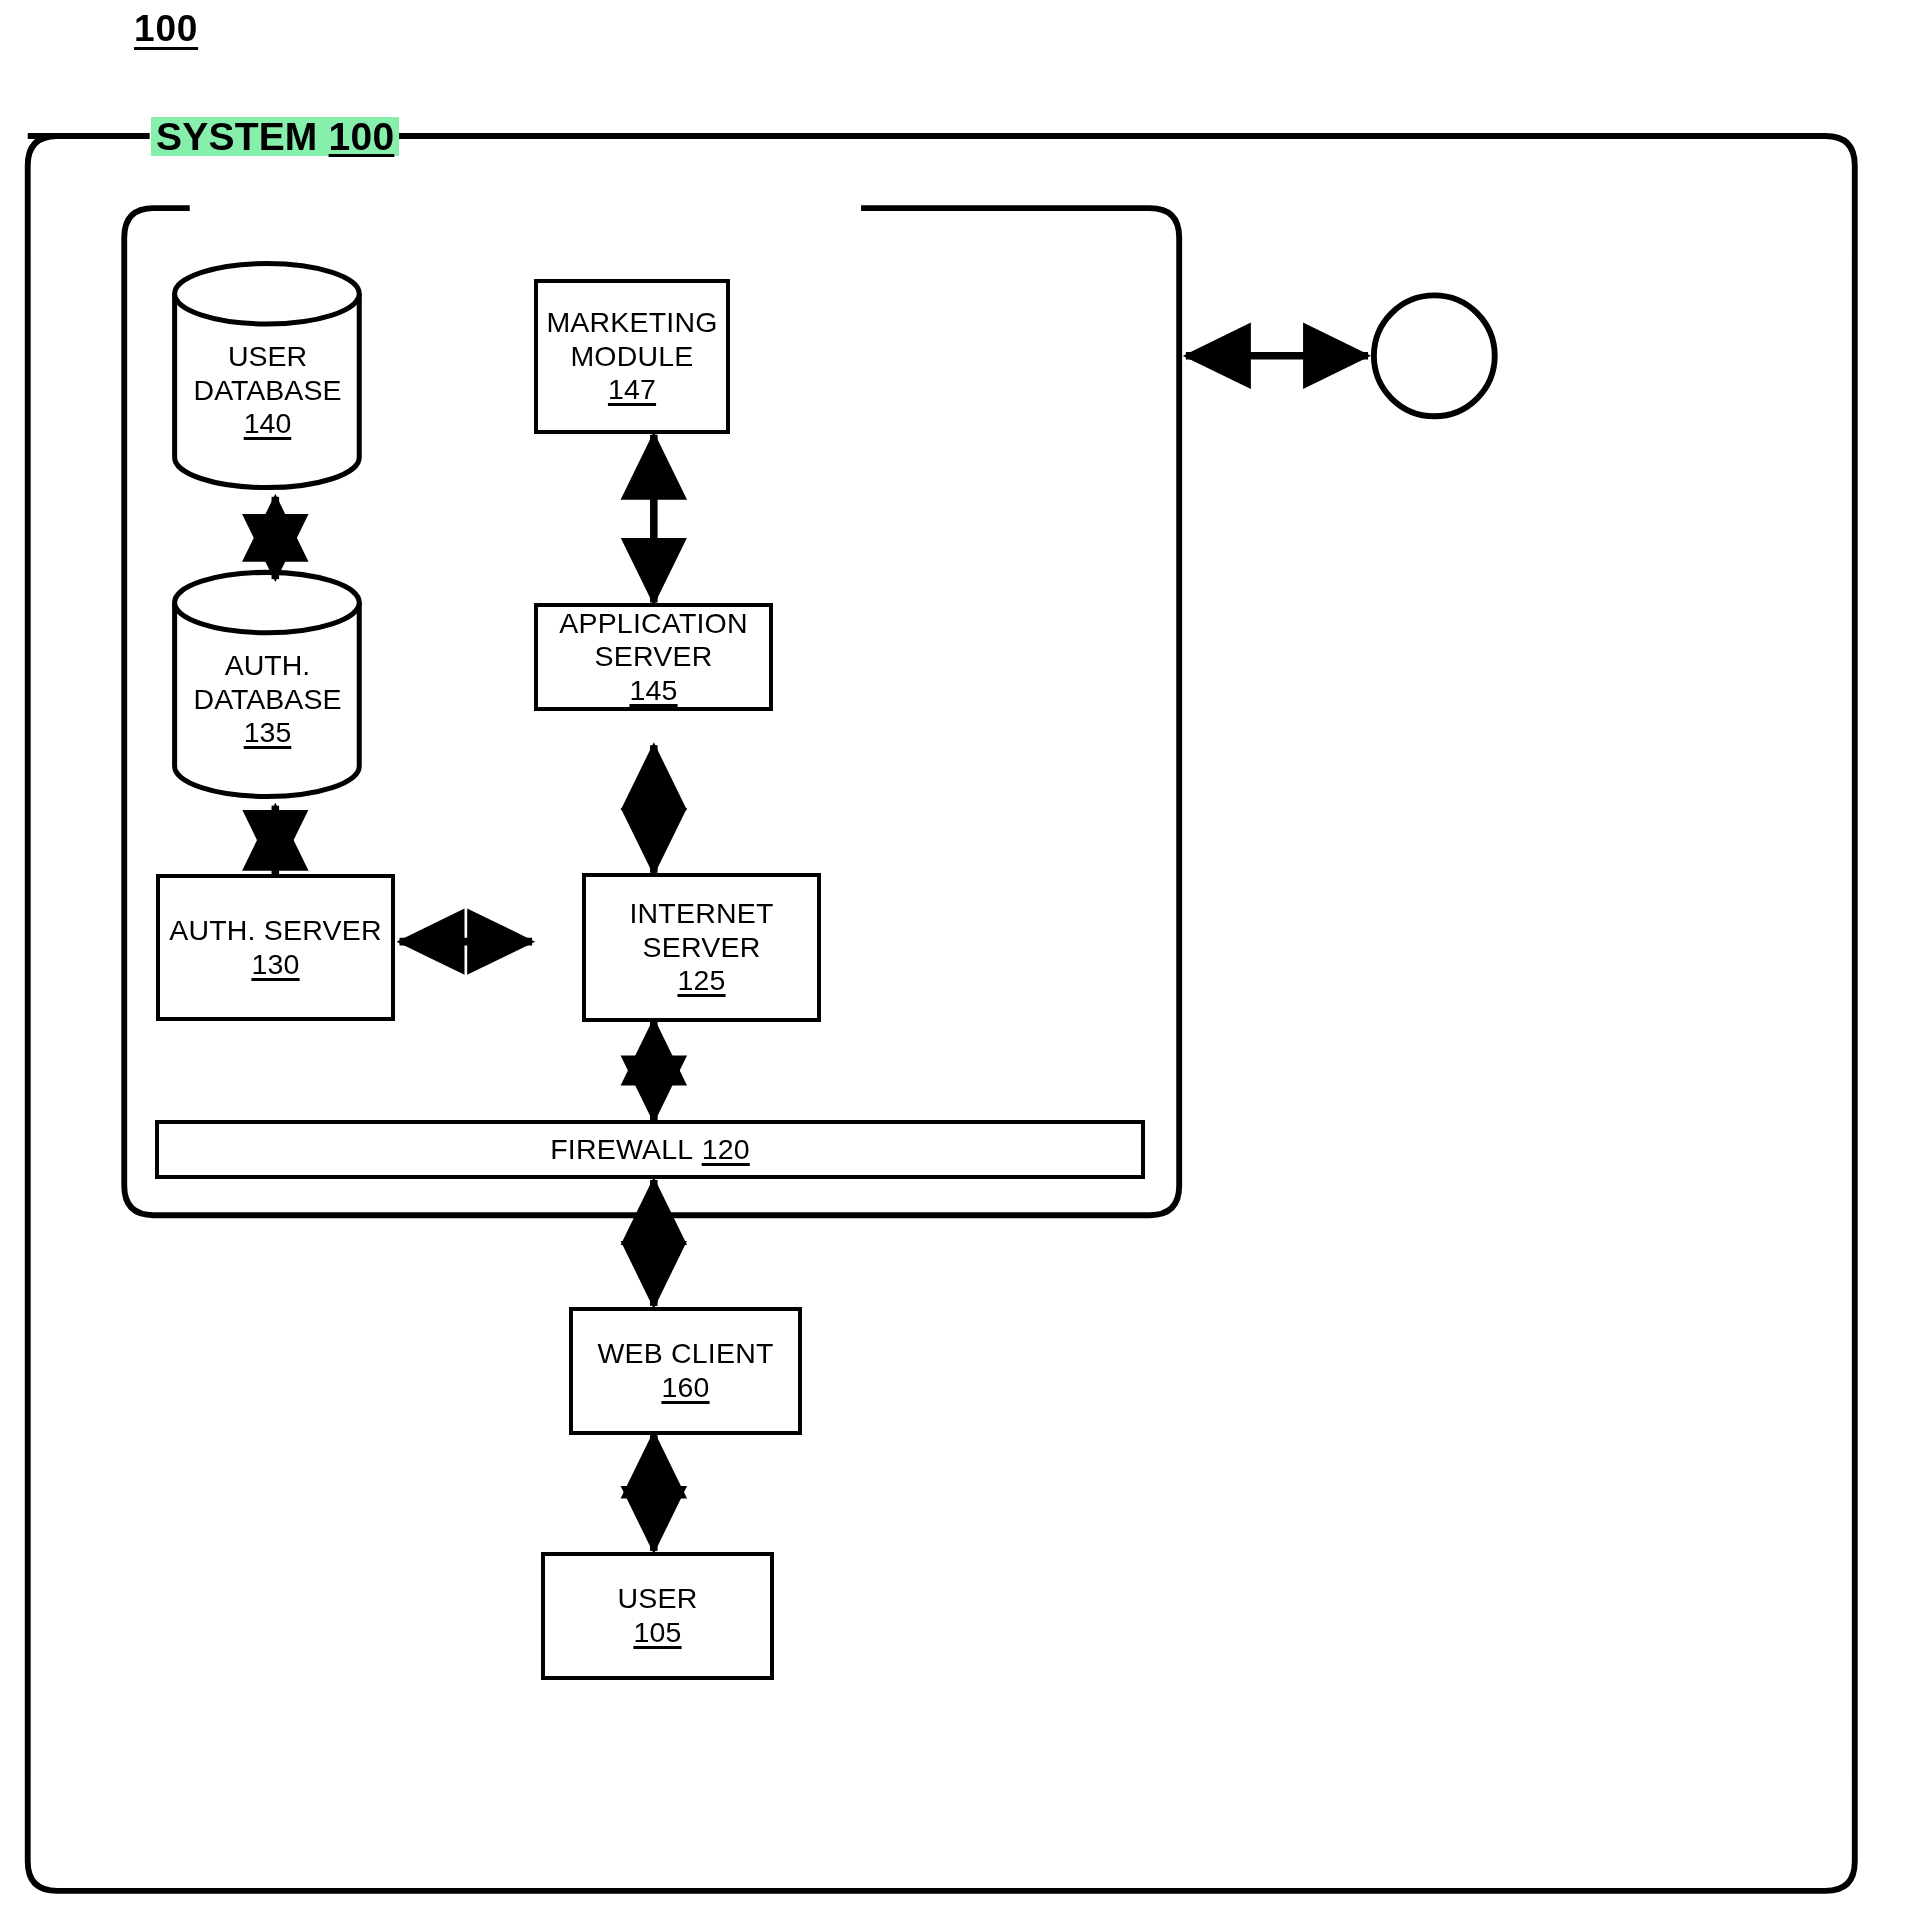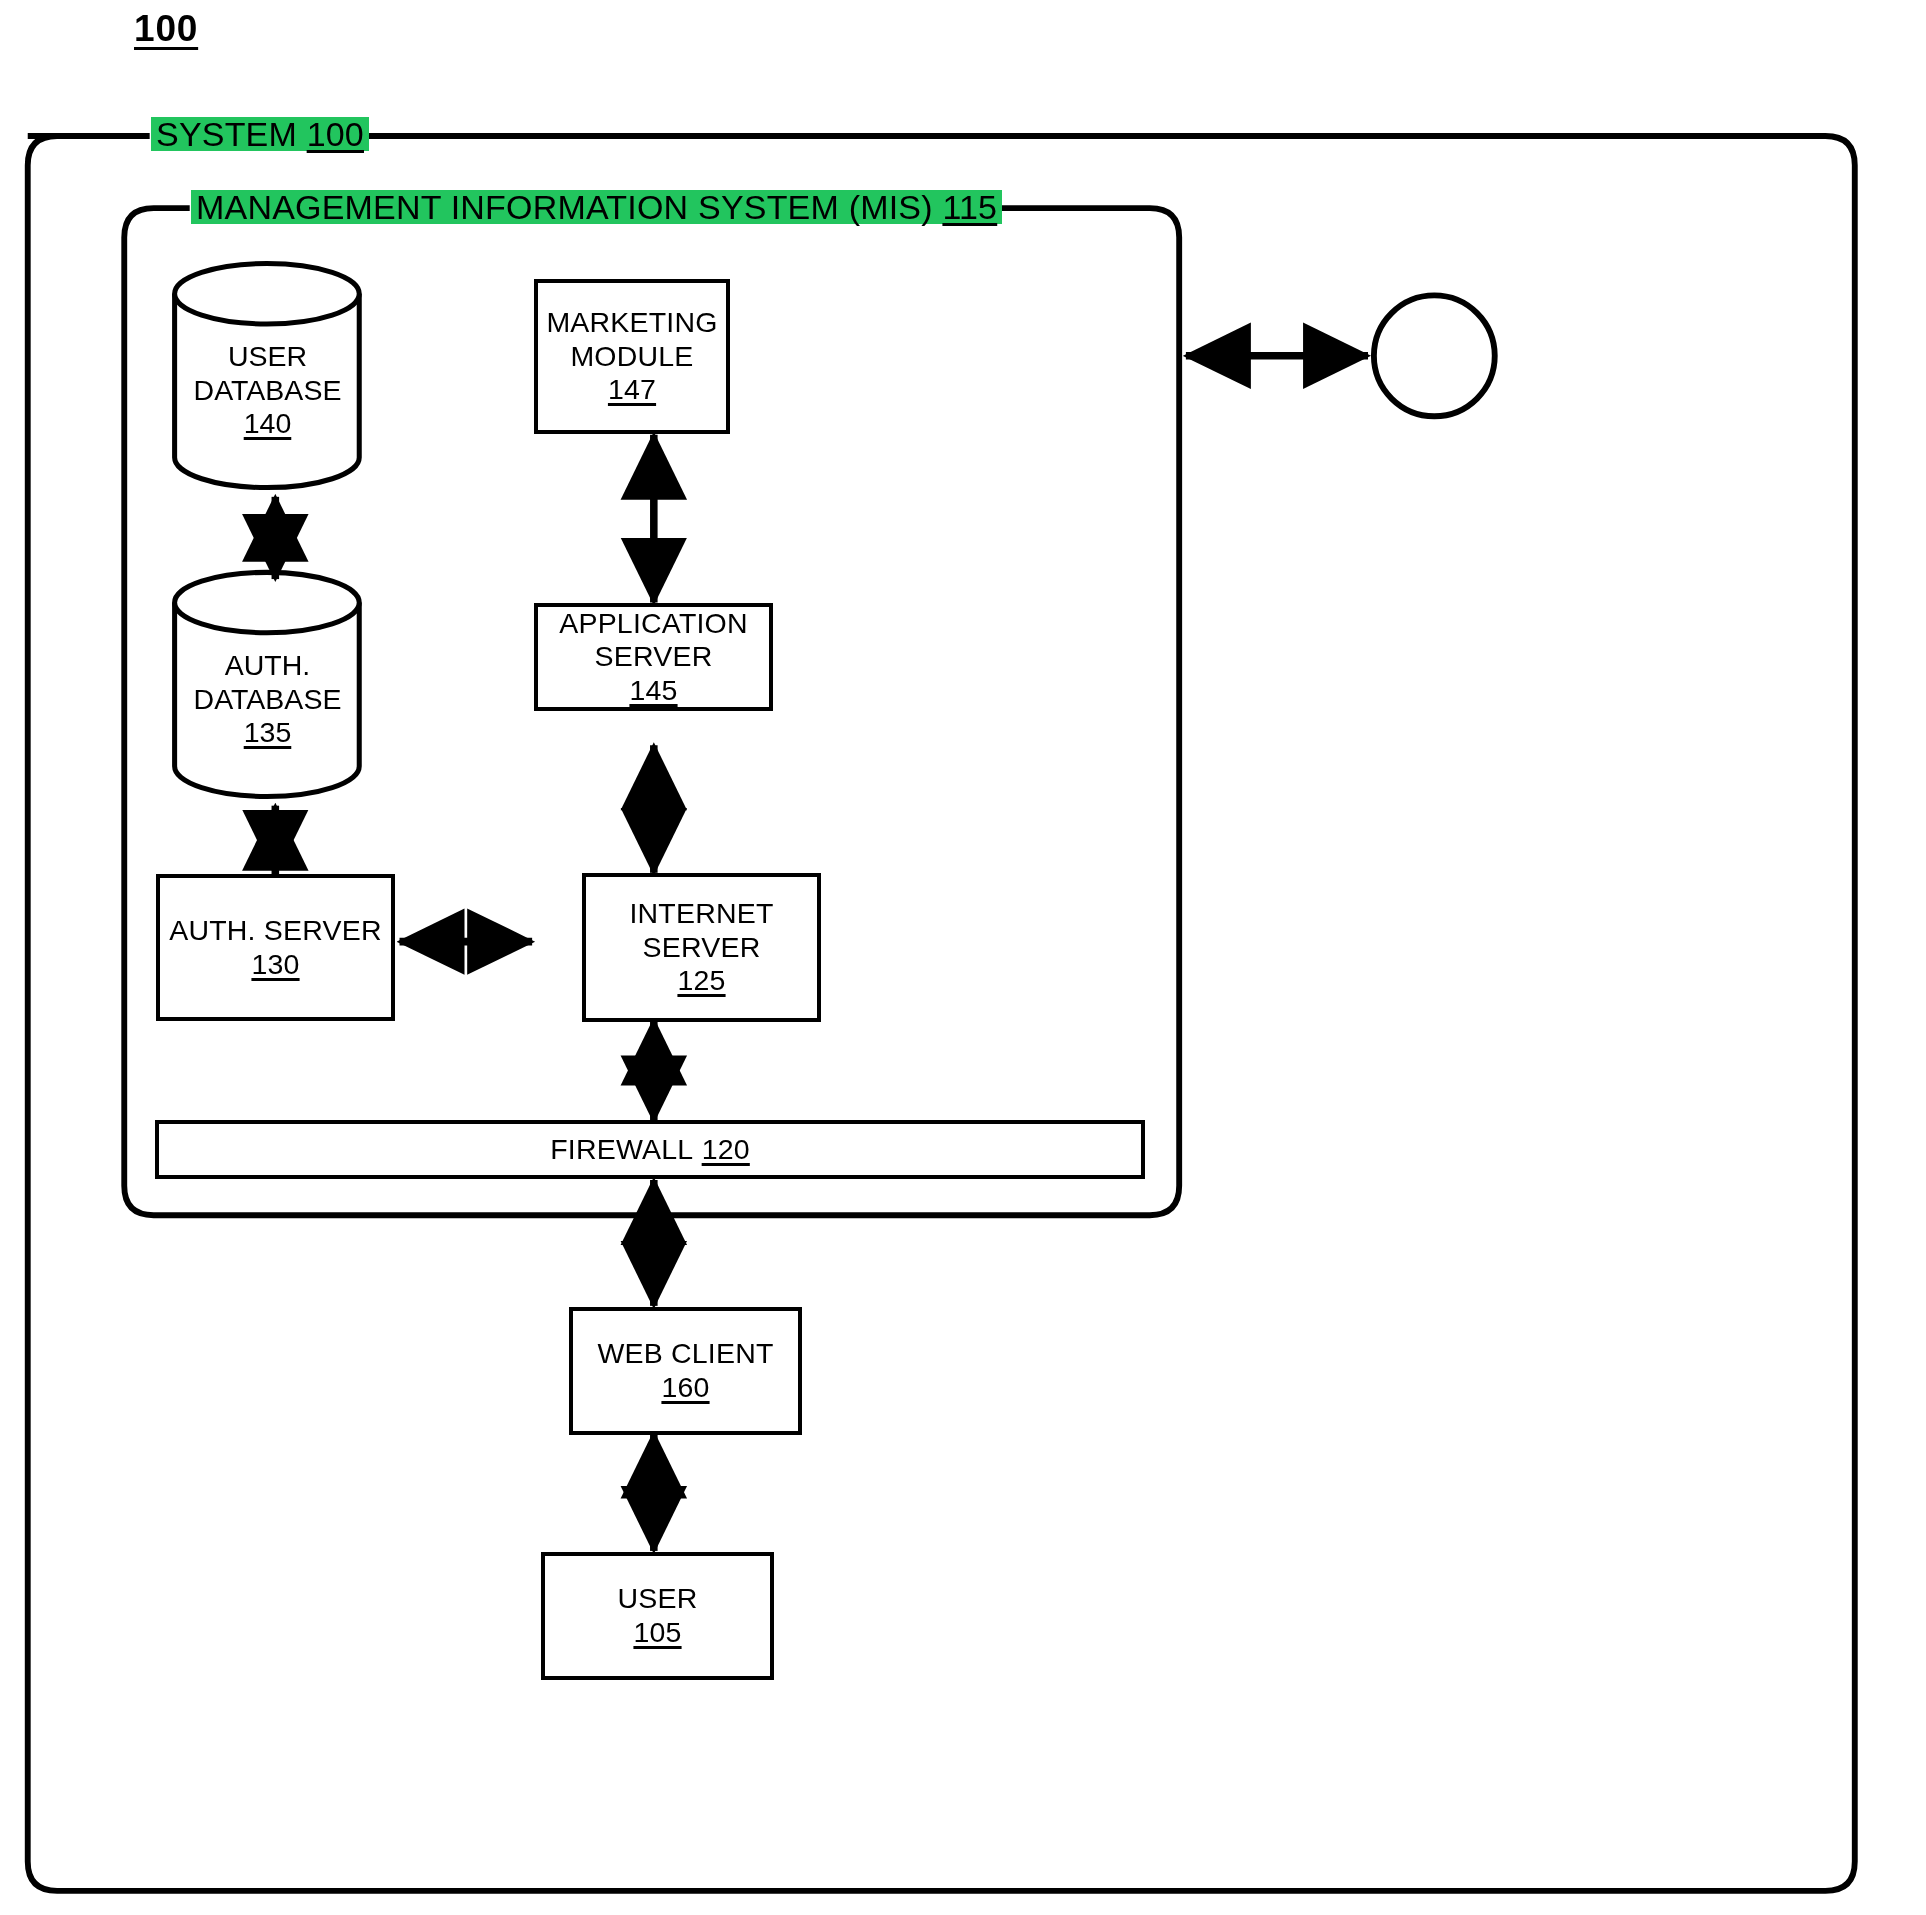--- a/index.html
+++ b/index.html
@@ -31,25 +31,25 @@
     top: 8.4px;
     font-size: 37px;
     font-weight: bold;
     letter-spacing: 0.8px;
     text-decoration: underline;
     text-underline-offset: 5.9px;
     text-decoration-thickness: 3.4px;
   }
   .boundary-label {
     position: absolute;
-    font-size: 34px;
-    font-weight: normal;
+    font-size: 39px;
+    font-weight: bold;
     letter-spacing: 0.2px;
     white-space: nowrap;
-    background: #22c55e;
+    background: #86efac;
     padding: 0 5px;
     line-height: 1;
   }
   #system-boundary-label { left: 151px; top: 117px; }
   #mis-boundary-label    { left: 191px; top: 190px; }
   .ul { text-decoration: underline; text-underline-offset: 4.2px; text-decoration-thickness: 2.5px; }
 
   .node {
     position: absolute;
     box-sizing: border-box;
@@ -156,21 +156,20 @@
       <line x1="476" y1="1122" x2="634" y2="1122"></line>
       <line x1="779" y1="1216" x2="779" y2="1335"></line>
       <line x1="779" y1="1406" x2="779" y2="1556"></line>
       <line x1="779" y1="1708" x2="779" y2="1848"></line>
       <line x1="1413" y1="424" x2="1630" y2="424"></line>
     </g>
   </svg>
 
   <div class="boundary-label" id="system-boundary-label"><span>SYSTEM </span><span class="ul">100</span></div>
 
-  <div class="boundary-label" id="mis-boundary-label"><span>MANAGEMENT INFORMATION SYSTEM (MIS) </span><span class="ul">115</span></div>
 
   <div class="cyl" style="left:175px; top:263px; width:185px; height:225px;">
     <div class="cyl-text">
       <div>USER</div>
       <div>DATABASE</div>
       <div class="ref">140</div>
     </div>
   </div>
 
   <div class="cyl" style="left:175px; top:572px; width:185px; height:225px;">

